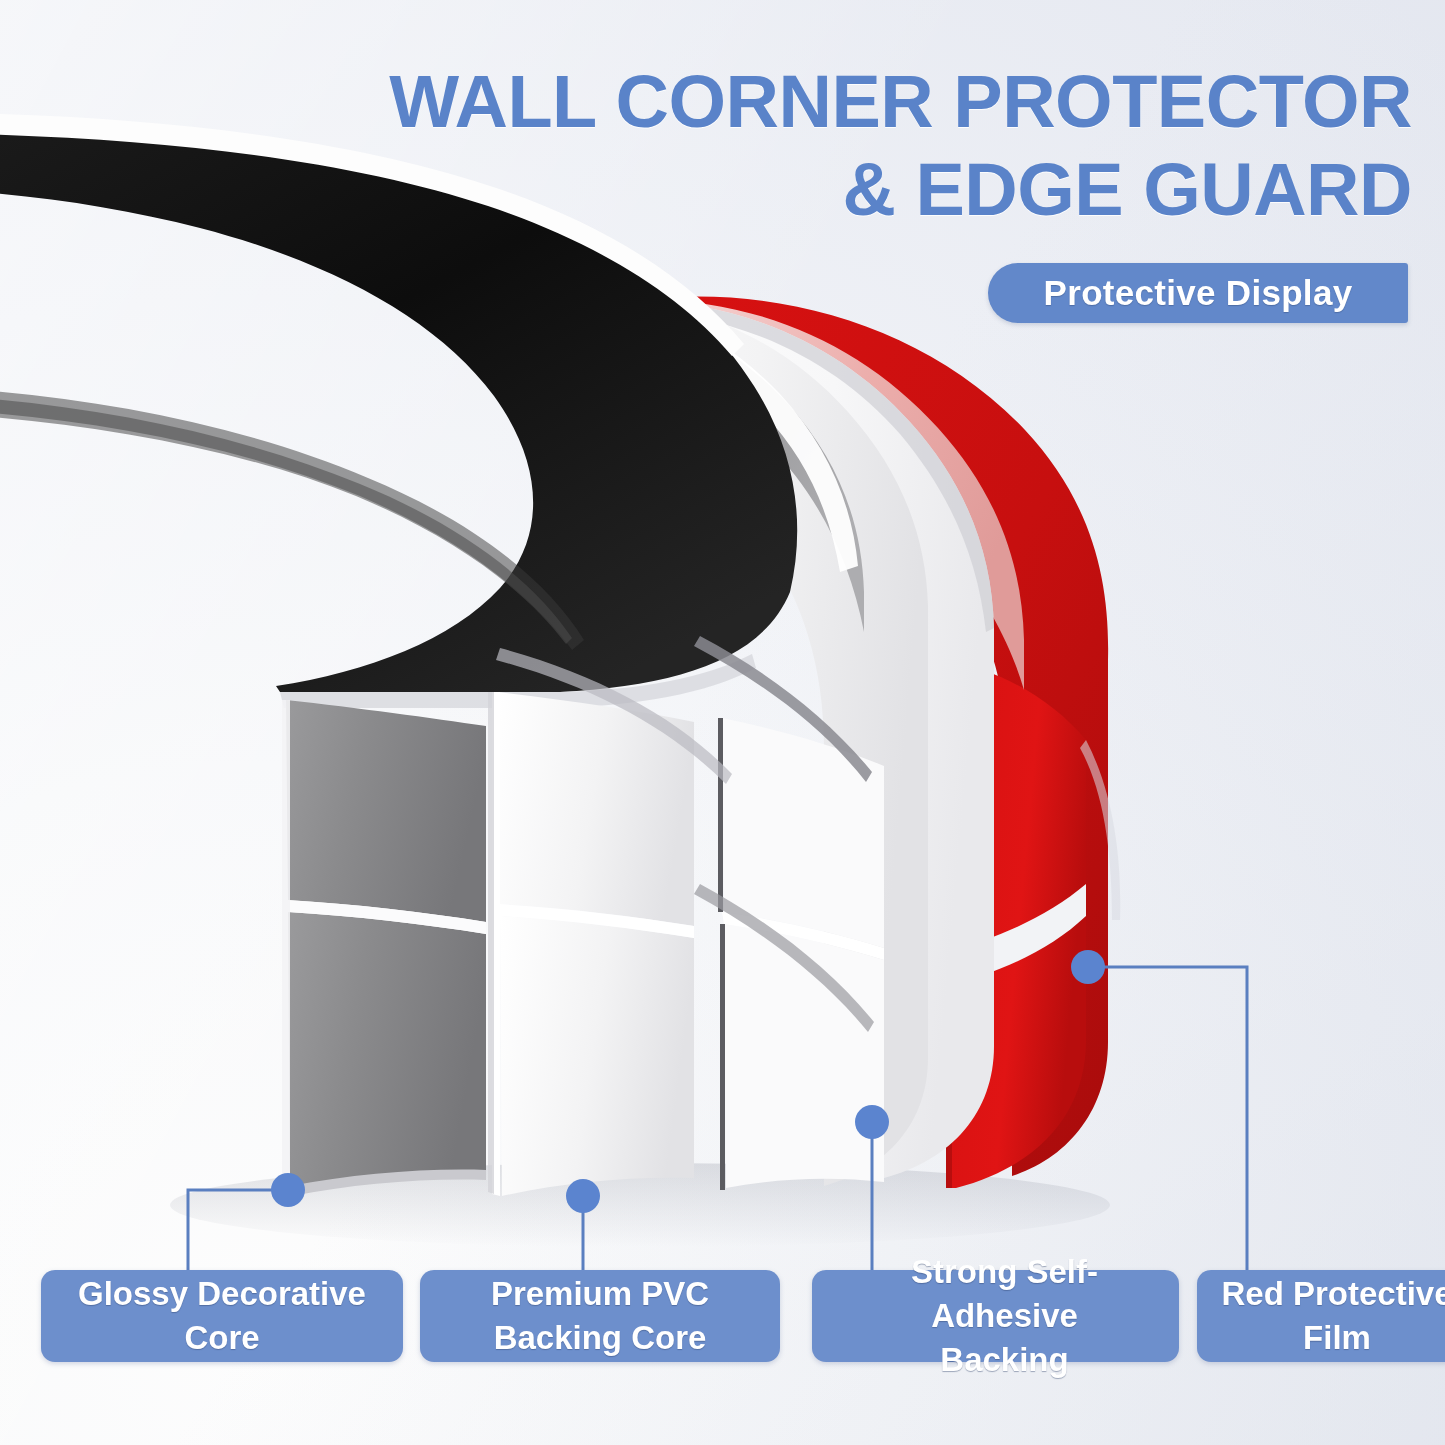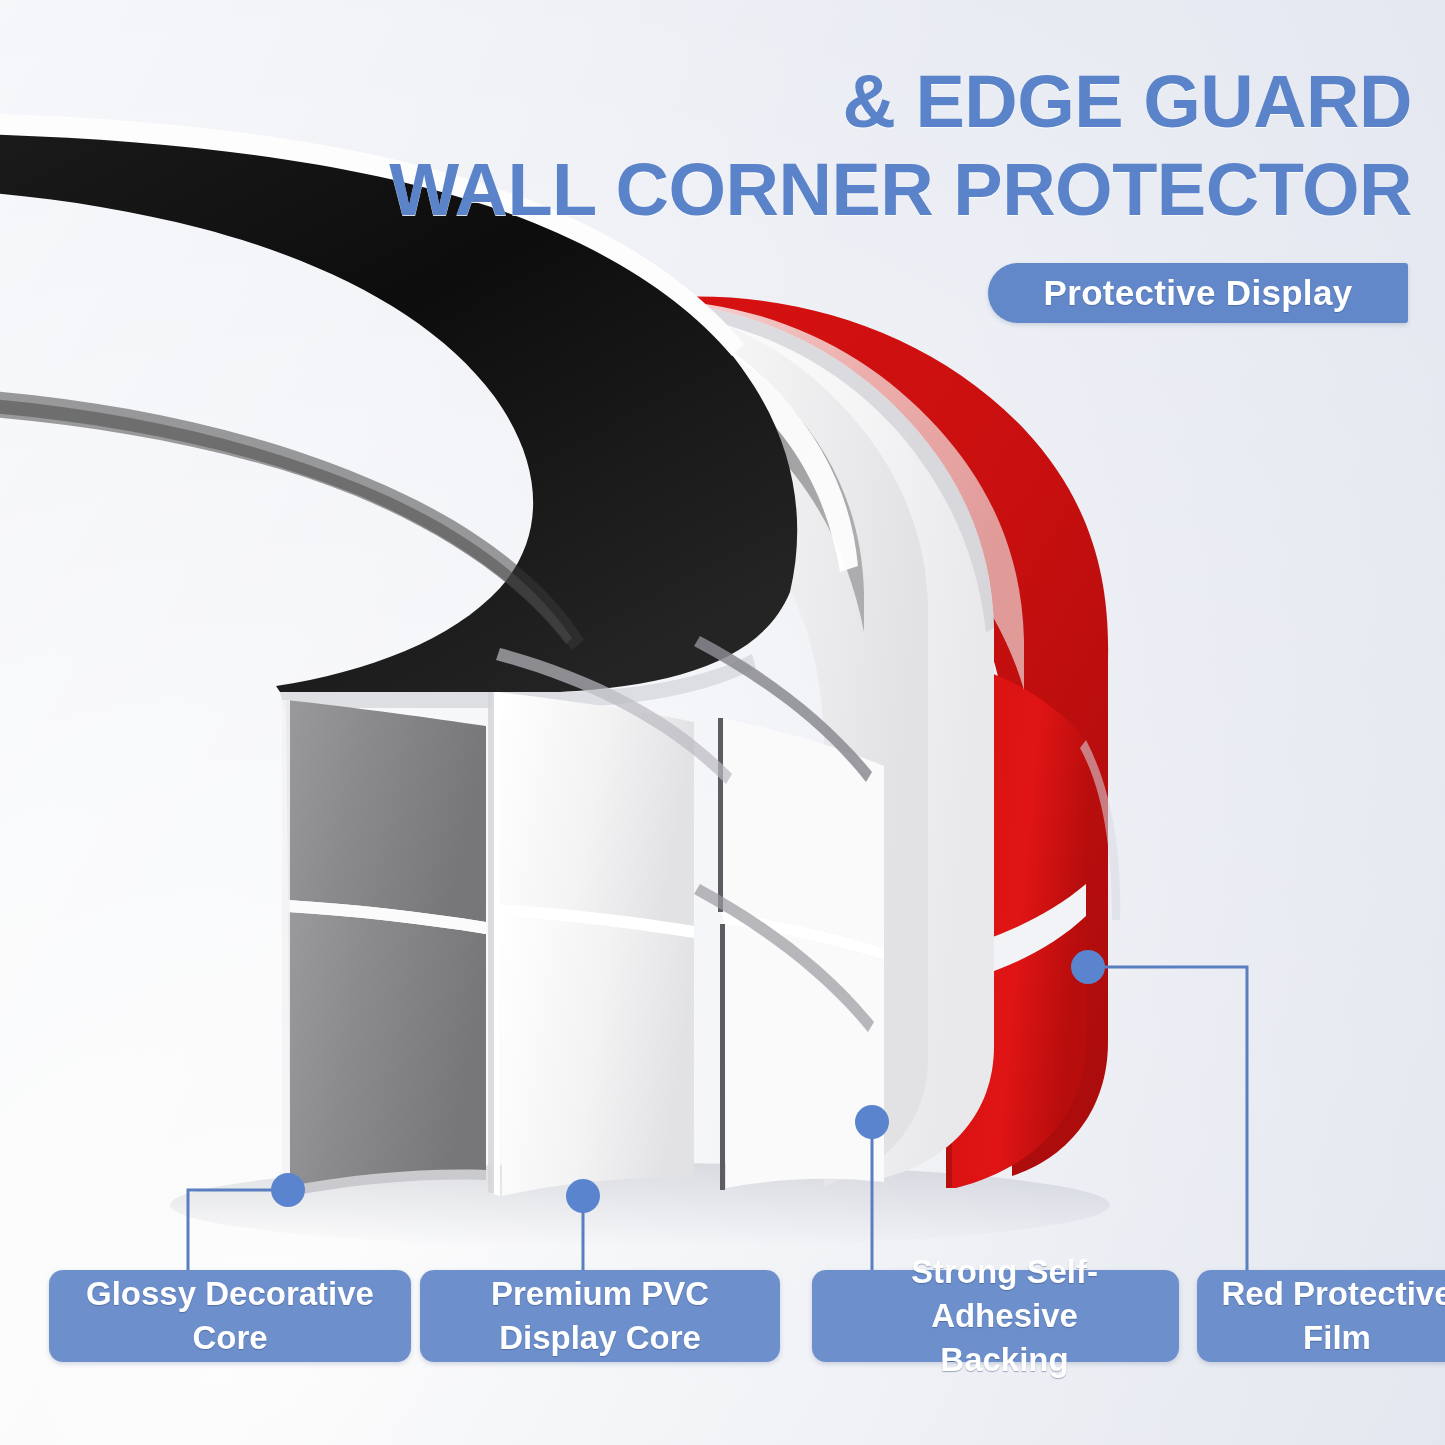--- a/index.html
+++ b/index.html
@@ -105,21 +105,21 @@
     box-sizing: border-box;
     padding: 6px 10px;
   }
   .label-text {
     color: #ffffff;
     font-weight: bold;
     font-size: 33px;
     line-height: 44px;
     text-shadow: 0 1px 1px rgba(45,65,105,0.42);
   }
-  .lbl-1 { left: 49px;   top: 1270px; width: 362px; height: 92px; }
+  .lbl-1 { left: 41px;   top: 1270px; width: 362px; height: 92px; }
   .lbl-2 { left: 420px;  top: 1270px; width: 360px; height: 92px; justify-content: center; }
   .lbl-3 { left: 812px;  top: 1270px; width: 367px; height: 92px; padding-left: 28px; }
   .lbl-4 { left: 1197px; top: 1270px; width: 280px; height: 92px; border-radius: 14px 0 0 14px; }
 </style>
 </head>
 <body>
 
 <div id="stage">
 
   <div id="grain"></div>
@@ -287,39 +287,39 @@
 
     <polyline points="1088,967 1247,967 1247,1272" fill="none" stroke="#5a7fc0" stroke-width="3"></polyline>
 
     <circle cx="288" cy="1190" r="17" fill="#5b84cf"></circle>
     <circle cx="583" cy="1196" r="17" fill="#5b84cf"></circle>
     <circle cx="872" cy="1122" r="17" fill="#5b84cf"></circle>
     <circle cx="1088" cy="967" r="17" fill="#5b84cf"></circle>
   </svg>
 
   <div class="title-wrap">
+    <span class="title-line">WALL CORNER PROTECTOR</span>
     <span class="title-line">&amp; EDGE GUARD</span>
-    <span class="title-line">WALL CORNER PROTECTOR</span>
   </div>
 
   <div class="badge">
     <span class="badge-text">Protective Display</span>
   </div>
 
   <div class="label-box lbl-1">
     <span class="label-text">
       <span>Glossy Decorative</span><br>
       <span>Core</span>
     </span>
   </div>
 
   <div class="label-box lbl-2">
     <span class="label-text">
       <span>Premium PVC</span><br>
-      <span>Display Core</span>
+      <span>Backing Core</span>
     </span>
   </div>
 
   <div class="label-box lbl-3">
     <span class="label-text">
       <span>Strong Self-Adhesive</span><br>
       <span>Backing</span>
     </span>
   </div>
 

